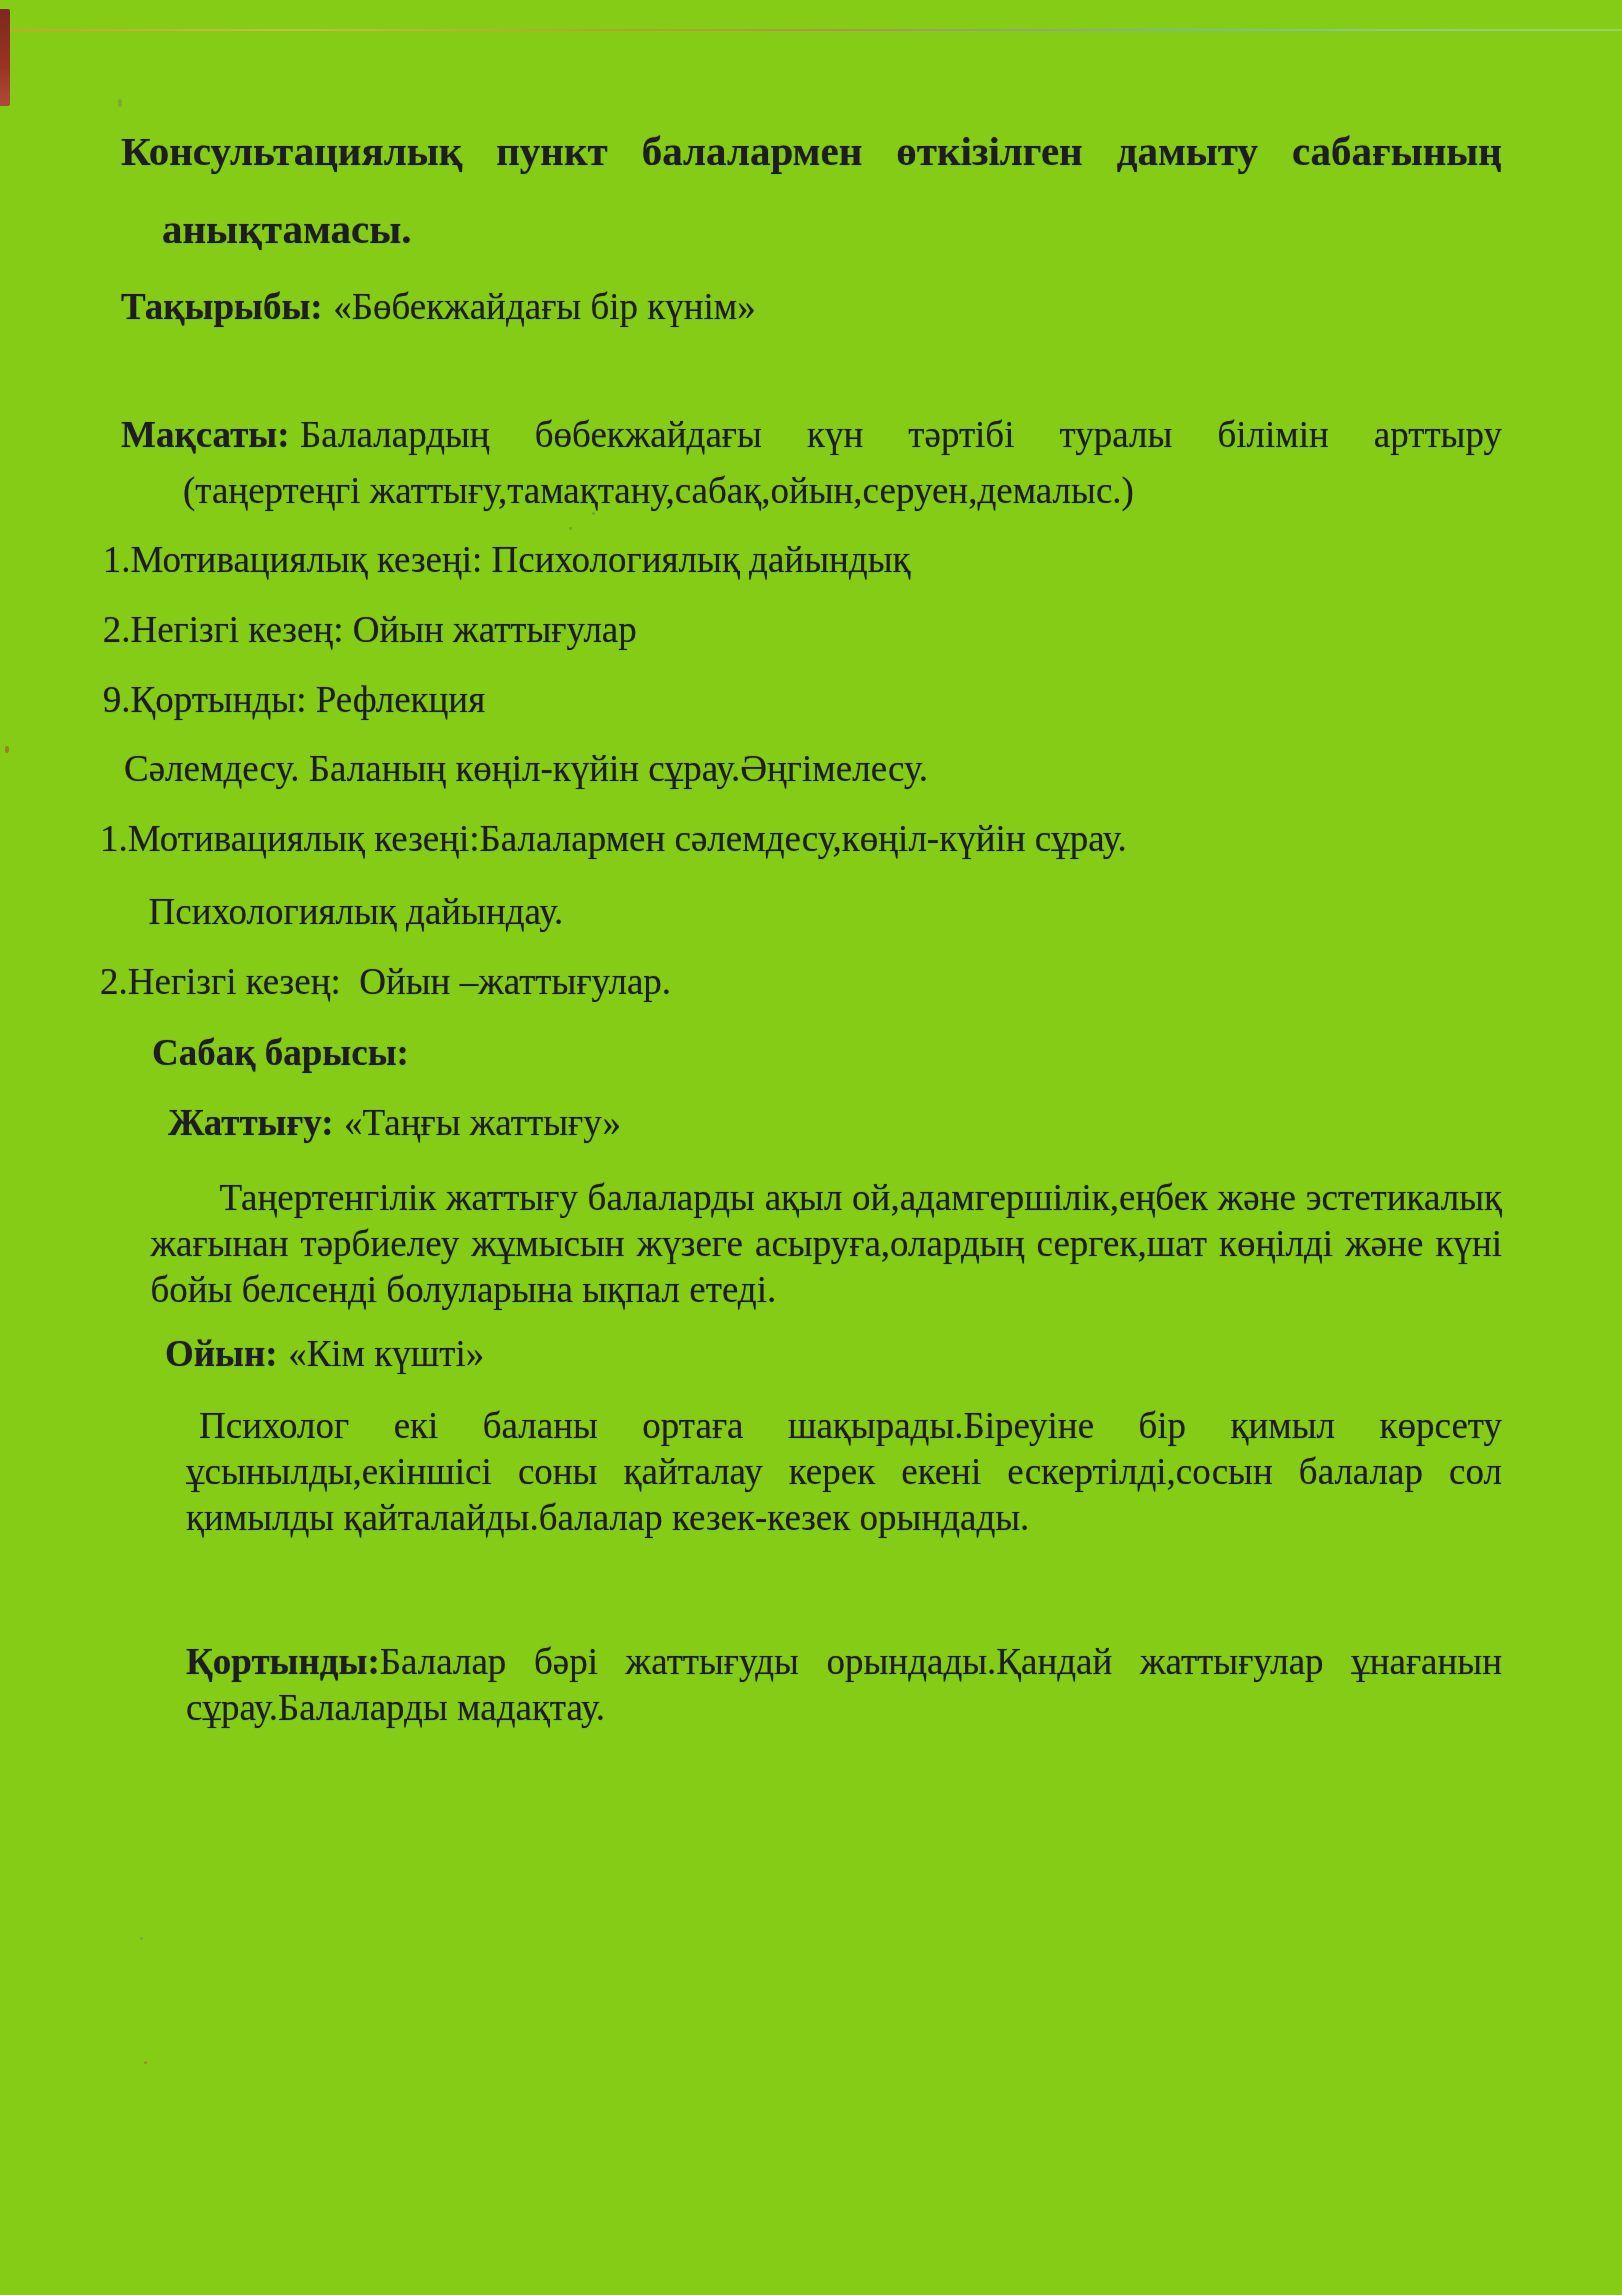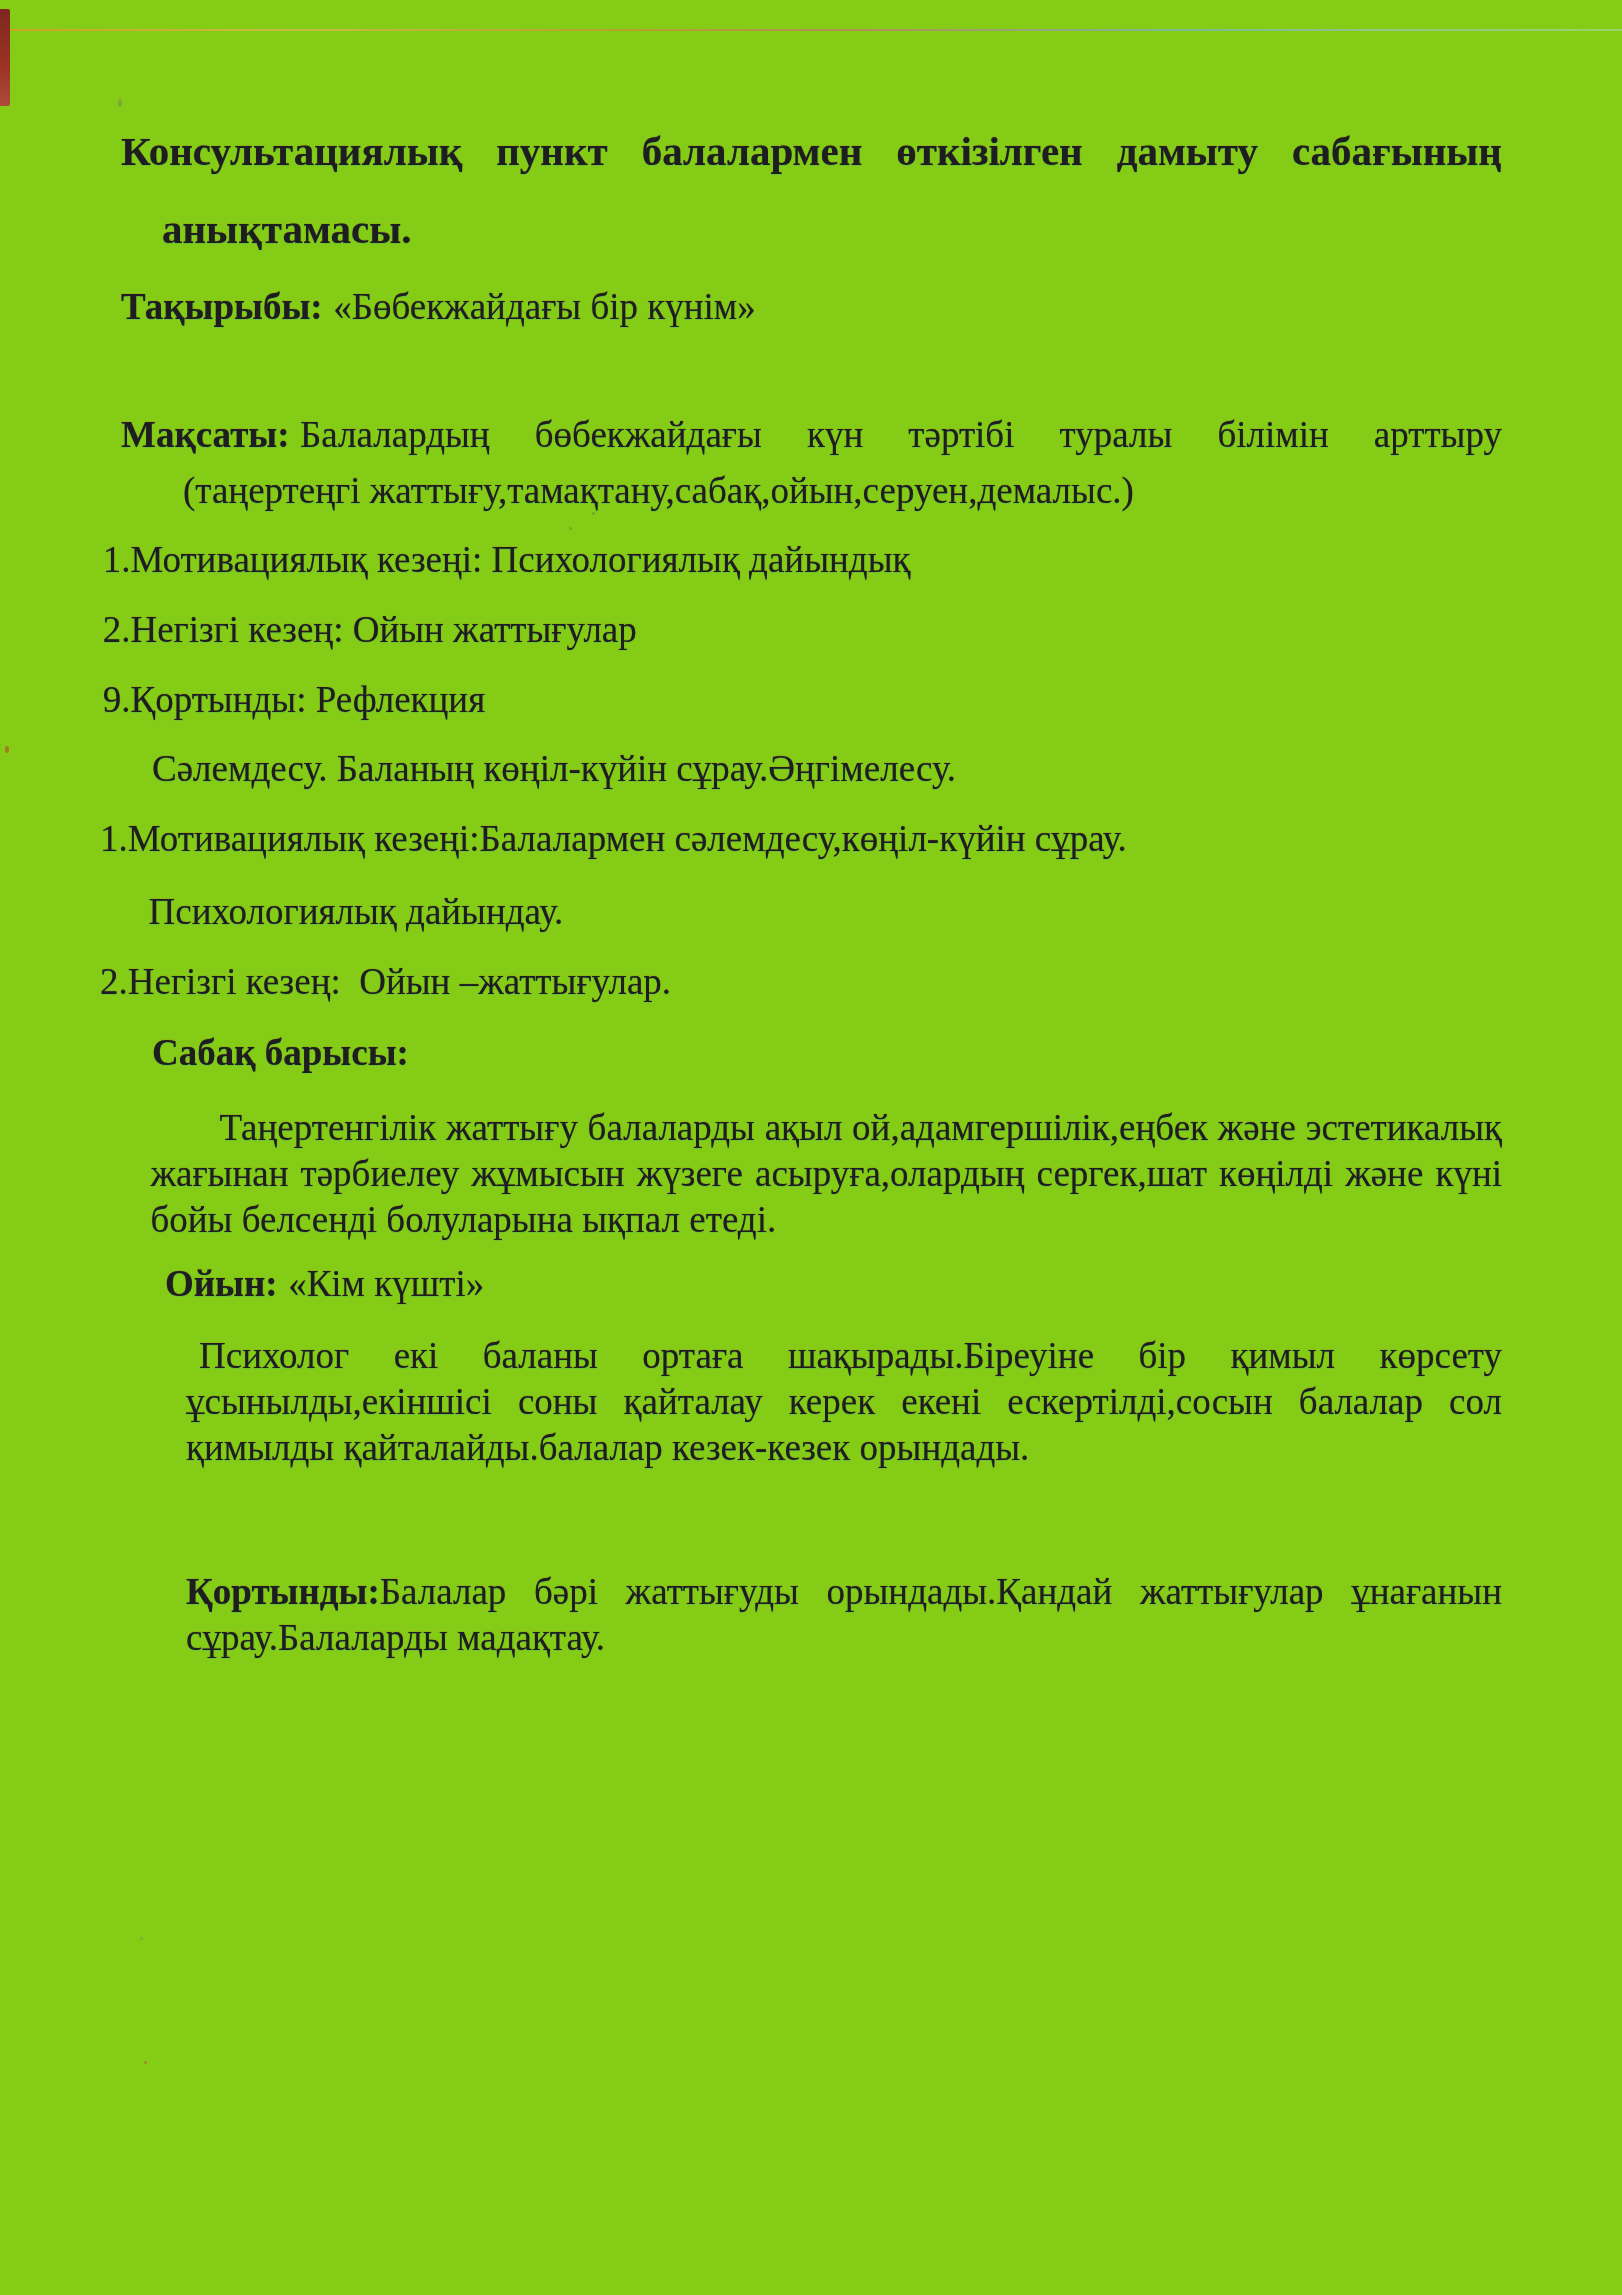--- a/index.html
+++ b/index.html
@@ -48,21 +48,21 @@
   .meta-date  { margin-top: 79px; }
   .meta-topic { margin-top: 25px; }
   .label-gap { margin-right: 10.5px; }
 
   .goal { margin-top: 79px; font-size: 37px; line-height: 51px; }
   .goal .g-line1 { display: block; text-align: justify; text-align-last: justify; }
   .goal .g-line2 { display: block; margin-left: 62px; margin-top: 5.2px; }
 
   .plan-item   { margin-top: 23.6px; margin-left: -18.3px; }
   .plan-first  { margin-top: 21px; }
-  .greeting    { margin-top: 23.6px; margin-left: 31px; }
+  .greeting    { margin-top: 23.6px; margin-left: 3px; }
   .step-num    { margin-top: 23.6px; margin-left: -21px; }
   .step-sub    { margin-top: 27.5px; margin-left: 27.5px; }
   .pre         { white-space: pre-wrap; }
   .lesson-head { margin-top: 25px; margin-left: 31px; font-weight: 700; }
   .exercise-line { margin-top: 23.6px; margin-left: 47px; }
   .game-line     { margin-top: 18.3px; margin-left: 44px; }
 
   .para {
     font-size: 37px; line-height: 46px; margin: 0;
     text-align: justify;
@@ -109,20 +109,23 @@
     <p class="line greeting">Сәлемдесу. Баланың көңіл-күйін сұрау.Әңгімелесу.</p>
 
     <p class="line step-num">1.Мотивациялық кезеңі:Балалармен сәлемдесу,көңіл-күйін сұрау.</p>
 
     <p class="line step-sub">Психологиялық дайындау.</p>
 
     <p class="line step-num pre">2.Негізгі кезең:  Ойын –жаттығулар.</p>
 
     <p class="line lesson-head">Сабақ барысы:</p>
 
+    <p class="line exercise-line">
+      <span class="b label-gap">Жаттығу:</span><span>«Таңғы жаттығу»</span>
+    </p>
 
     <p class="para para-exercise">Таңертенгілік жаттығу балаларды ақыл ой,адамгершілік,еңбек және эстетикалық жағынан тәрбиелеу жұмысын жүзеге асыруға,олардың сергек,шат көңілді және күні бойы белсенді болуларына ықпал етеді.</p>
 
     <p class="line game-line">
       <span class="b label-gap">Ойын:</span><span>«Кім күшті»</span>
     </p>
 
     <p class="para para-game">Психолог екі баланы ортаға шақырады.Біреуіне бір қимыл көрсету ұсынылды,екіншісі соны қайталау керек екені ескертілді,сосын балалар сол қимылды қайталайды.балалар кезек-кезек орындады.</p>
 
     <p class="para para-conclusion">

